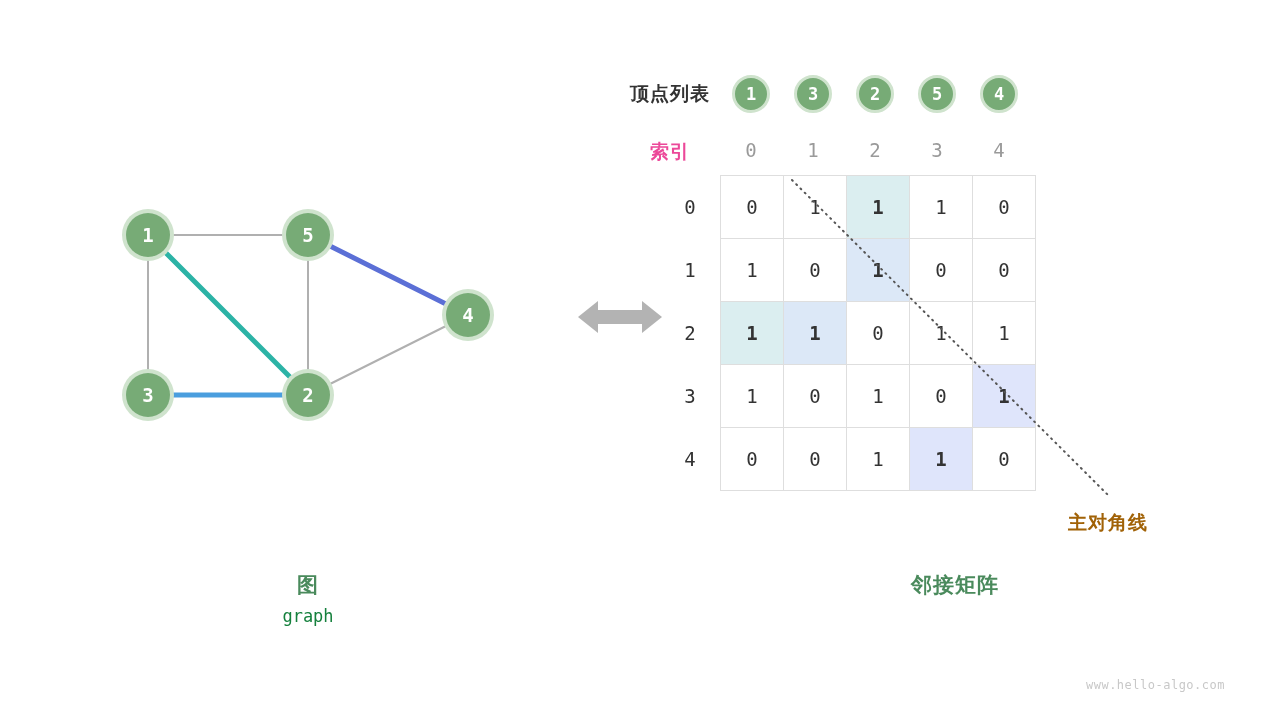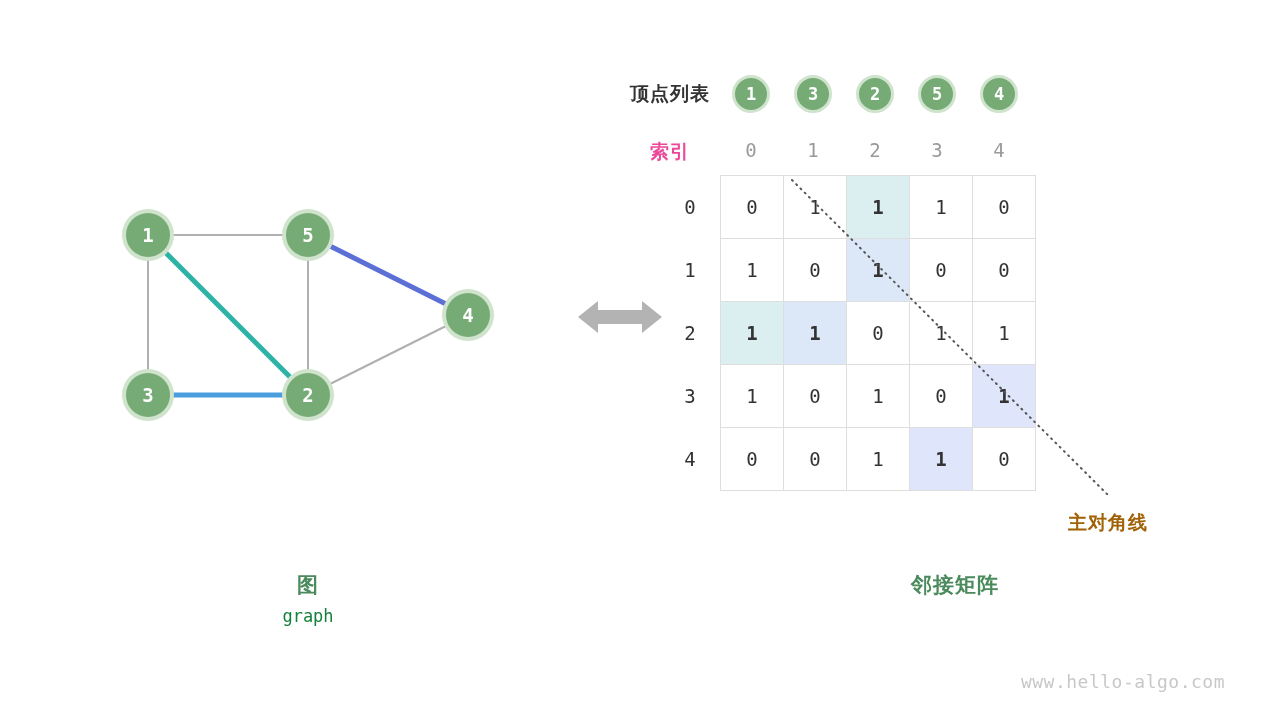--- a/index.html
+++ b/index.html
@@ -154,21 +154,21 @@
     color: #a16207;
     letter-spacing: 1px;
     white-space: nowrap;
   }
 
   #watermark {
     position: absolute;
     right: 55px;
     bottom: 28px;
     font-family: "DejaVu Sans Mono", "Liberation Mono", monospace;
-    font-size: 18px;
+    font-size: 12px;
     color: #c8c8c8;
     letter-spacing: 0.5px;
   }
 </style>
 </head>
 <body>
 
 <div class="stage">
 
   <div id="graph-panel">

